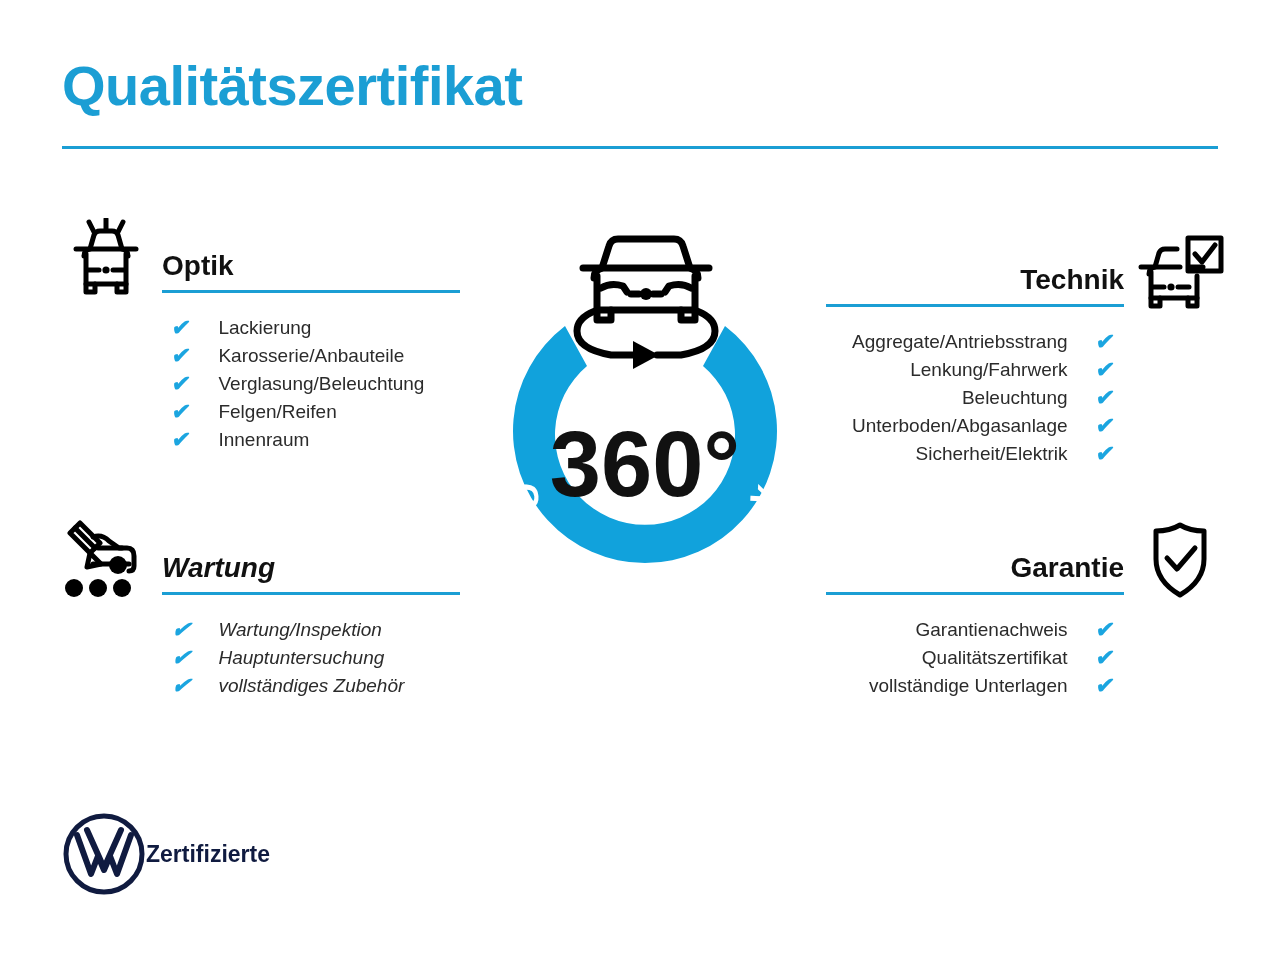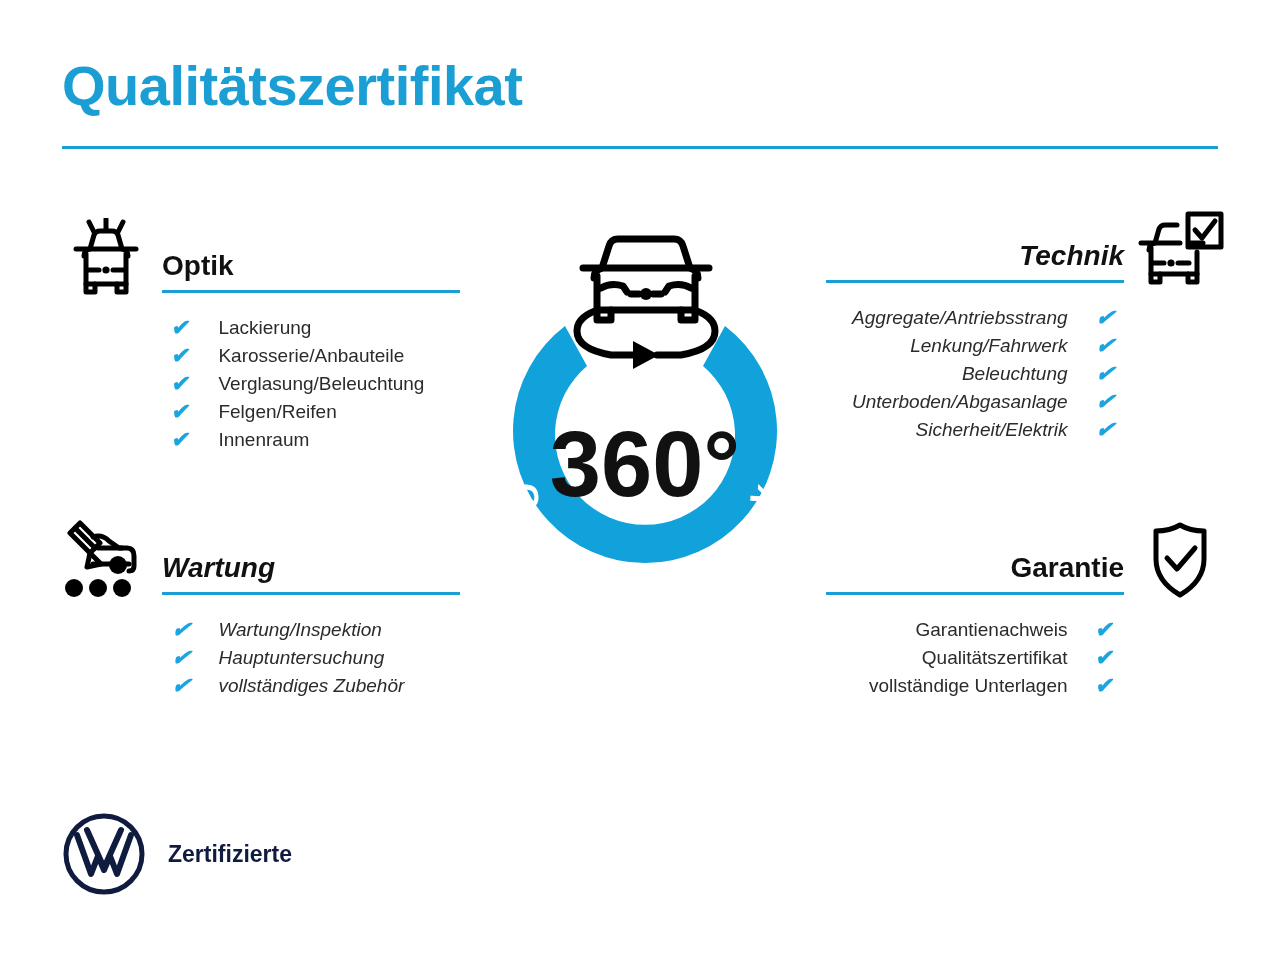--- a/index.html
+++ b/index.html
@@ -41,21 +41,21 @@
     height: 3px;
     background: #1B9ED4;
   }
 
   
   .section {
     position: absolute;
   }
   .sec-optik   { left: 60px;  top: 218px; width: 400px; }
   .sec-wartung { left: 60px;  top: 520px; width: 400px; font-style: italic; }
-  .sec-technik { left: 826px; top: 208px; width: 400px; font-style: italic; }
+  .sec-technik { left: 826px; top: 232px; width: 400px; }
   .sec-garantie{ left: 826px; top: 520px; width: 400px; }
 
   .sec-head {
     position: relative;
     height: 84px;
   }
   .sec-icon {
     position: absolute;
     top: 0;
     width: 92px;
@@ -130,21 +130,20 @@
   
   .footer-logo {
     position: absolute;
     left: 62px;
     top: 812px;
     display: flex;
     align-items: center;
   }
   .vw-mark { width: 84px; height: 84px; }
   .footer-text {
-    margin-left: 22px;
     font-size: 23px;
     font-weight: bold;
     color: #101B40;
     line-height: 1.25;
   }
 </style>
 </head>
 <body>
 
 <div id="page">

